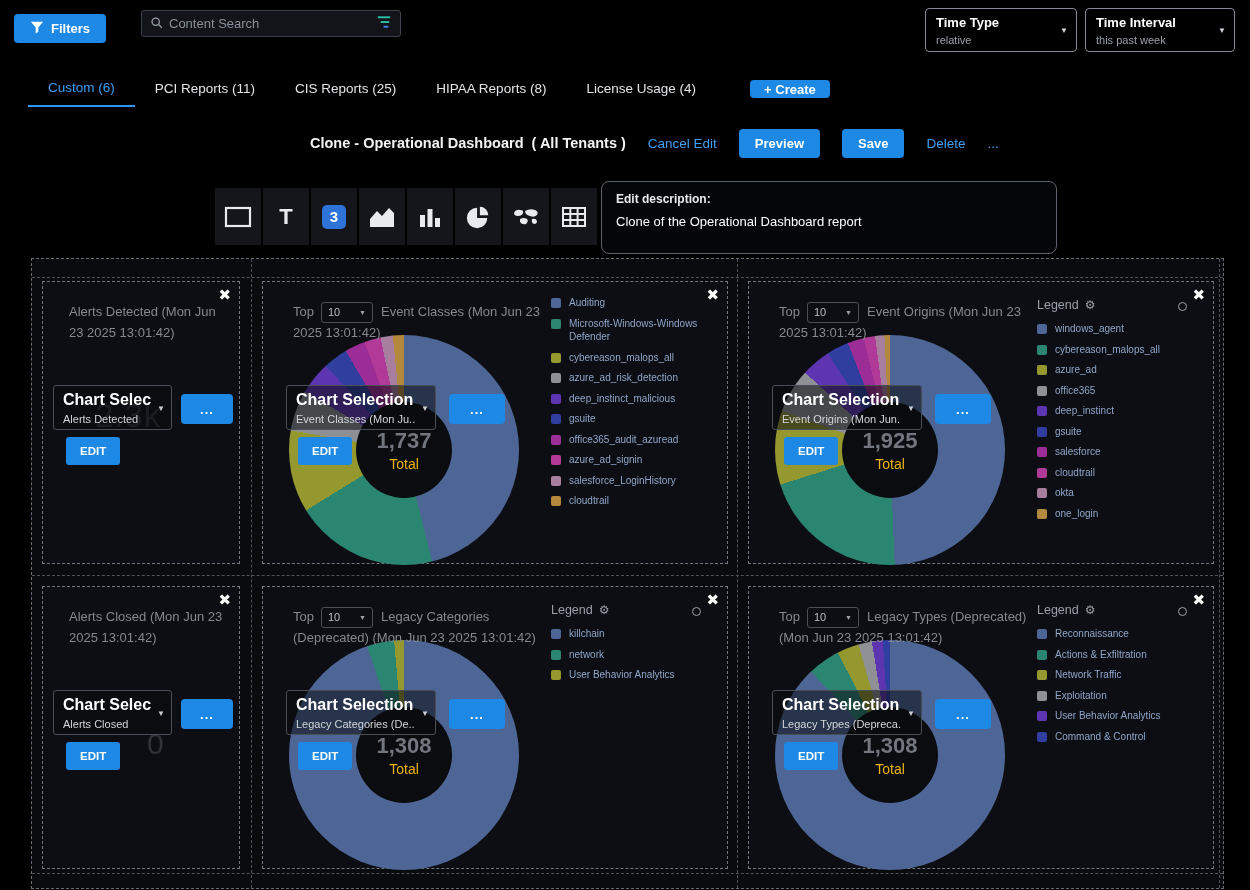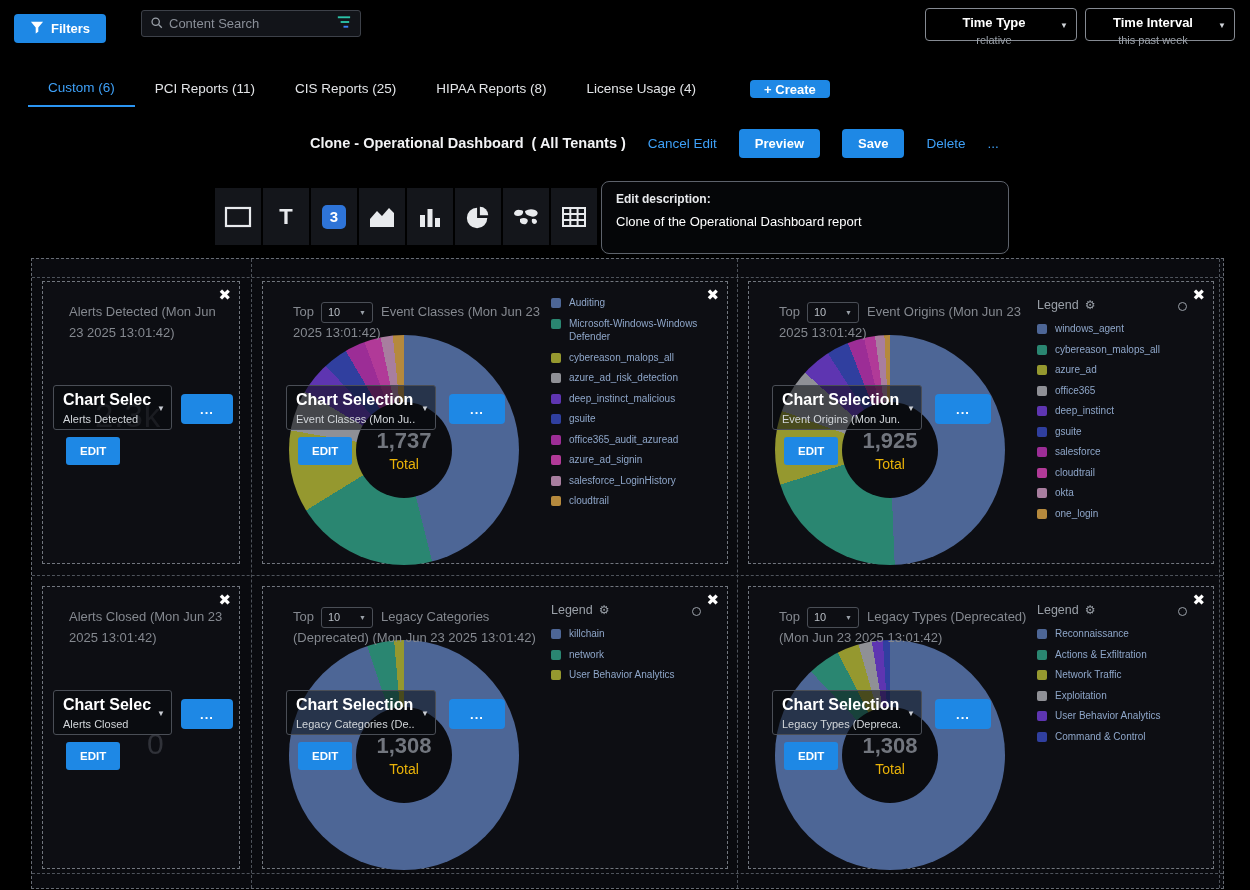--- a/index.html
+++ b/index.html
@@ -9,28 +9,28 @@
     font-family:"Liberation Sans","DejaVu Sans",sans-serif; font-size:13px;
   }
   button { font-family:inherit; cursor:pointer; }
   .btn-blue { background:#1e88e5; color:#fff; border:none; border-radius:4px; }
 
   
   .topbar { position:absolute; top:0; left:0; width:100%; height:60px; }
   .filters-btn { position:absolute; left:14px; top:14px; width:92px; height:29px;
     display:flex; align-items:center; justify-content:center; gap:7px;
     font-size:13px; font-weight:bold; }
-  .search-box { position:absolute; left:141px; top:10px; width:220px; height:27px;
+  .search-box { position:absolute; left:141px; top:10px; width:260px; height:27px;
     background:#121419; border:1px solid #3d4149; border-radius:3px;
     display:flex; align-items:center; padding:0 8px; gap:6px; }
   .search-box input { flex:1; background:transparent; border:none; outline:none;
     color:#cfd3d8; font-size:13px; font-family:inherit; min-width:0; }
   .search-box input::placeholder { color:#8a8f98; }
-  .time-select { position:absolute; top:8px; height:33px; border:1px solid #858a92;
-    border-radius:4px; padding:6px 24px 6px 10px; background:#000; cursor:pointer;text-align:center; }
+  .time-select { position:absolute; top:8px; height:44px; border:1px solid #858a92;
+    border-radius:4px; padding:6px 24px 6px 10px; background:#000; cursor:pointer; }
   .ts-label { font-size:13px; font-weight:bold; color:#fff; }
   .ts-value { font-size:11px; color:#9aa0a8; margin-top:4px; }
   .ts-caret { position:absolute; right:8px; top:50%; transform:translateY(-50%);
     font-size:8px; color:#cfd3d8; }
   #time-type { left:925px; width:152px; }
   #time-interval { left:1085px; width:150px; }
 
   
   .tabs { position:absolute; top:72px; left:28px; display:flex; align-items:center; height:34px; }
   .tab { padding:8px 20px 10px; font-size:13.5px; color:#e2e4e7; cursor:pointer; white-space:nowrap; }
@@ -44,21 +44,21 @@
   .tb-link { color:#3ea0f7; font-size:13.5px; margin-left:22px; cursor:pointer; background:none; border:none; }
   .tb-btn { margin-left:22px; height:29px; padding:0 16px; font-size:13px; font-weight:bold; }
 
   
   .icon-strip { position:absolute; left:215px; top:188px; display:flex; }
   .icon-cell { width:46px; height:57px; background:#14161b; margin-right:2px;
     display:flex; align-items:center; justify-content:center; }
   .t-glyph { font-size:22px; font-weight:bold; color:#e8eaed; }
   .num-glyph { width:24px; height:24px; background:#2e74d8; border-radius:5px; color:#fff;
     font-size:15px; font-weight:bold; display:flex; align-items:center; justify-content:center; }
-  .desc-box { position:absolute; left:601px; top:181px; width:408px; height:73px;
+  .desc-box { position:absolute; left:601px; top:181px; width:456px; height:73px;
     border:1px solid #5d626b; border-radius:8px; padding:10px 14px; background:#050608; }
   .desc-label { font-size:12px; font-weight:bold; color:#e8eaed; }
   .desc-value { font-size:13px; color:#fff; margin-top:8px; }
 
   
   .grid { position:absolute; top:258px; left:31px; width:1193px; height:631px;
     background:#0a0b0f; border:1px dashed #676c74; }
   .grid-line { position:absolute; }
   .grid-line.v { top:0; bottom:0; border-left:1px dashed #4e535b; }
   .grid-line.h { left:0; right:0; border-top:1px dashed #4e535b; }

